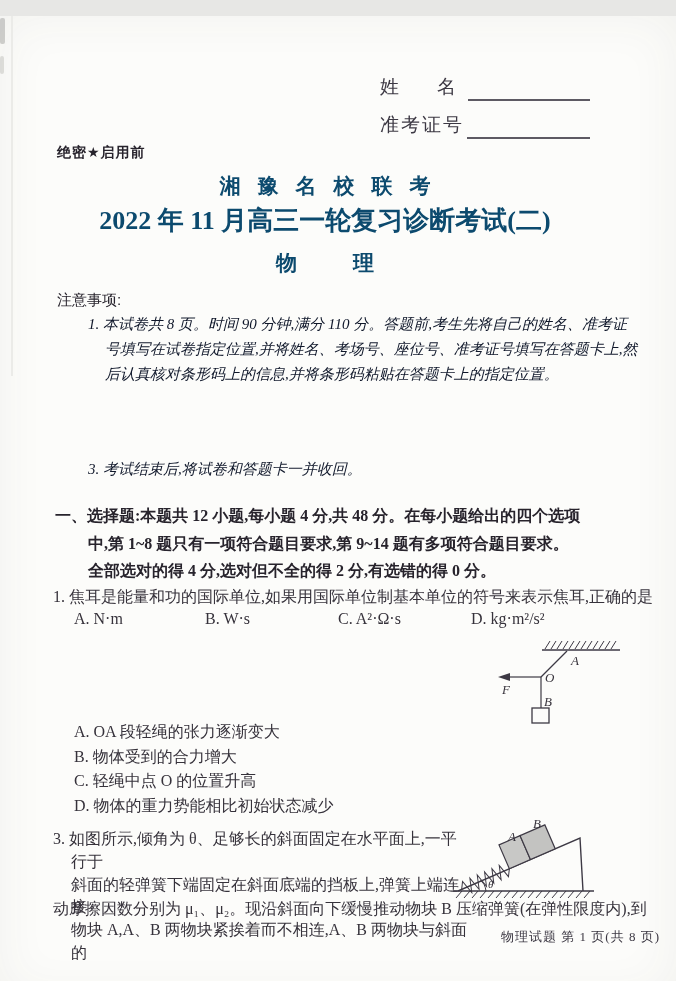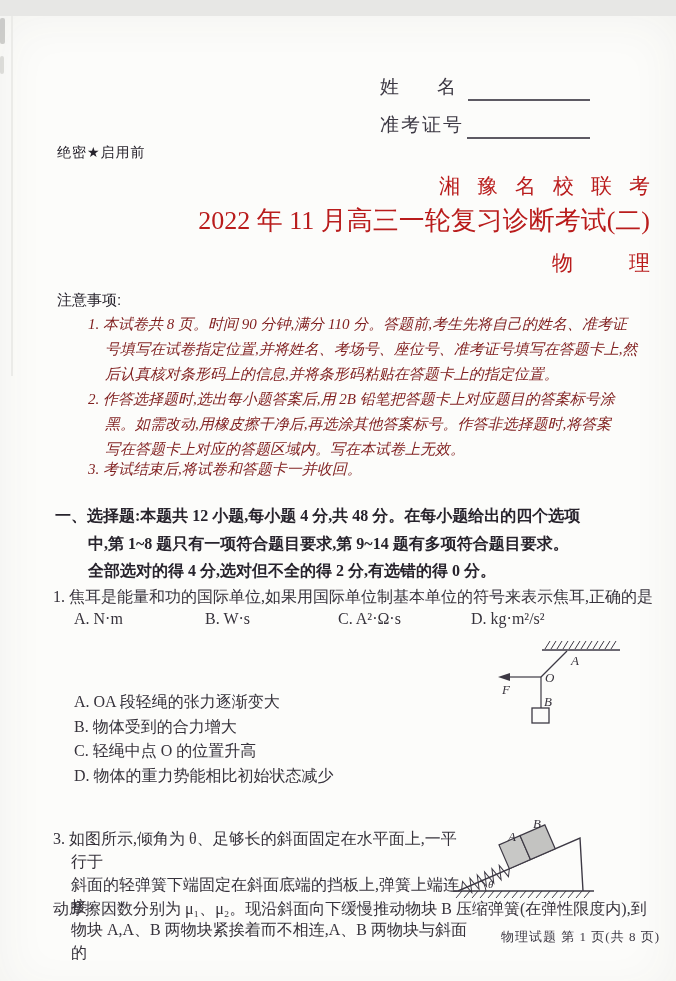--- a/index.html
+++ b/index.html
@@ -15,44 +15,44 @@
   
   .crease{left:11px;top:0;width:2px;height:360px;background:#ebebe8;}
   .blot1{left:0;top:2px;width:5px;height:26px;background:#9a9a96;opacity:.45;border-radius:2px;}
   .blot2{left:0;top:40px;width:4px;height:18px;background:#a8a8a4;opacity:.35;border-radius:2px;}
   
   .fieldlabel{font-size:19px;color:#3c3843;}
   .ls-name{letter-spacing:38px;}
   .ls-name span{display:inline-block;margin-right:-38px;}
   .ls-ticket{letter-spacing:2px;}
   .rule{background:#5d5a63;height:1.5px;}
-  .secret{left:57px;top:128px;font-size:14px;font-weight:normal;color:#27232c;
+  .secret{left:57px;top:128px;font-size:14px;font-weight:bold;color:#27232c;
           font-family:"Liberation Sans","DejaVu Sans",sans-serif;letter-spacing:1px;}
   
-  .titlerow{left:0;top:0;width:650px;text-align:right;color:#b91c1c;font-weight:normal;}
+  .titlerow{left:0;top:0;width:650px;text-align:center;color:#0c4a6e;font-weight:bold;}
   .t1{top:156px;font-size:21px;}
   .t1 .sp{letter-spacing:17px;display:inline-block;margin-right:-17px;}
   .t2{top:187px;font-size:26px;}
   .t3{top:233px;font-size:21px;}
   .t3 .sp{letter-spacing:56px;display:inline-block;margin-right:-56px;}
   
   .noticehead{left:57px;top:275px;font-size:15px;font-weight:normal;color:#27232c;
               font-family:"Liberation Sans","DejaVu Sans",sans-serif;}
-  .notice{left:105px;width:552px;font-size:15px;line-height:25.2px;color:#7f1d1d;
+  .notice{left:105px;width:552px;font-size:15px;line-height:25.2px;color:#0f172a;
           font-style:italic;text-indent:-17px;}
   .n1{top:296px;} .n2{top:371px;} .n3{top:441px;}
   
   .intro{left:88px;top:486px;width:560px;font-size:16px;font-weight:bold;color:#27232c;
          line-height:27.6px;text-indent:-33px;}
   
   .qtext{font-size:16px;color:#36323b;text-indent:-18px;}
   .q1{left:71px;top:570px;width:585px;line-height:22px;}
   .q1opt{top:594px;font-size:16px;text-align:right;}
   .q2{left:71px;top:620px;width:428px;line-height:23.2px;}
-  .q2opts{left:74px;top:674px;font-size:16px;line-height:24.6px;}
+  .q2opts{left:74px;top:704px;font-size:16px;line-height:24.6px;}
   .q3{left:71px;top:812px;width:396px;line-height:22.8px;}
   .q3end{left:53px;top:883px;width:600px;font-size:16px;}
   .footer{left:0;top:912px;width:660px;text-align:right;font-size:13px;color:#3c3843;letter-spacing:1px;}
   svg text{font-family:"Liberation Serif","DejaVu Serif",serif;font-style:italic;fill:#36323b;}
 </style>
 </head>
 <body>
 
 <div class="page">
 
@@ -68,23 +68,20 @@
   <div class="abs secret">绝密★启用前</div>
 
   <div class="abs titlerow t1"><span class="sp">湘豫名校联考</span></div>
   <div class="abs titlerow t2">2022 年 11 月高三一轮复习诊断考试(二)</div>
   <div class="abs titlerow t3"><span class="sp">物理</span></div>
 
   <div class="abs noticehead">注意事项:</div>
   <div class="abs notice ml n1">1. 本试卷共 8 页。时间 90 分钟,满分 110 分。答题前,考生先将自己的姓名、准考证
 号填写在试卷指定位置,并将姓名、考场号、座位号、准考证号填写在答题卡上,然
 后认真核对条形码上的信息,并将条形码粘贴在答题卡上的指定位置。</div>
-  <div class="abs notice ml n2">2. 作答选择题时,选出每小题答案后,用 2B 铅笔把答题卡上对应题目的答案标号涂
-黑。如需改动,用橡皮擦干净后,再选涂其他答案标号。作答非选择题时,将答案
-写在答题卡上对应的答题区域内。写在本试卷上无效。</div>
   <div class="abs notice ml n3">3. 考试结束后,将试卷和答题卡一并收回。</div>
 
   <div class="abs intro ml">一、选择题:本题共 12 小题,每小题 4 分,共 48 分。在每小题给出的四个选项
 中,第 1~8 题只有一项符合题目要求,第 9~14 题有多项符合题目要求。
 全部选对的得 4 分,选对但不全的得 2 分,有选错的得 0 分。</div>
 
   <div class="abs qtext q1">1. 焦耳是能量和功的国际单位,如果用国际单位制基本单位的符号来表示焦耳,正确的是</div>
   <div class="abs q1opt" style="left:74px;">A. N·m</div>
   <div class="abs q1opt" style="left:205px;">B. W·s</div>
   <div class="abs q1opt" style="left:338px;">C. A²·Ω·s</div>

